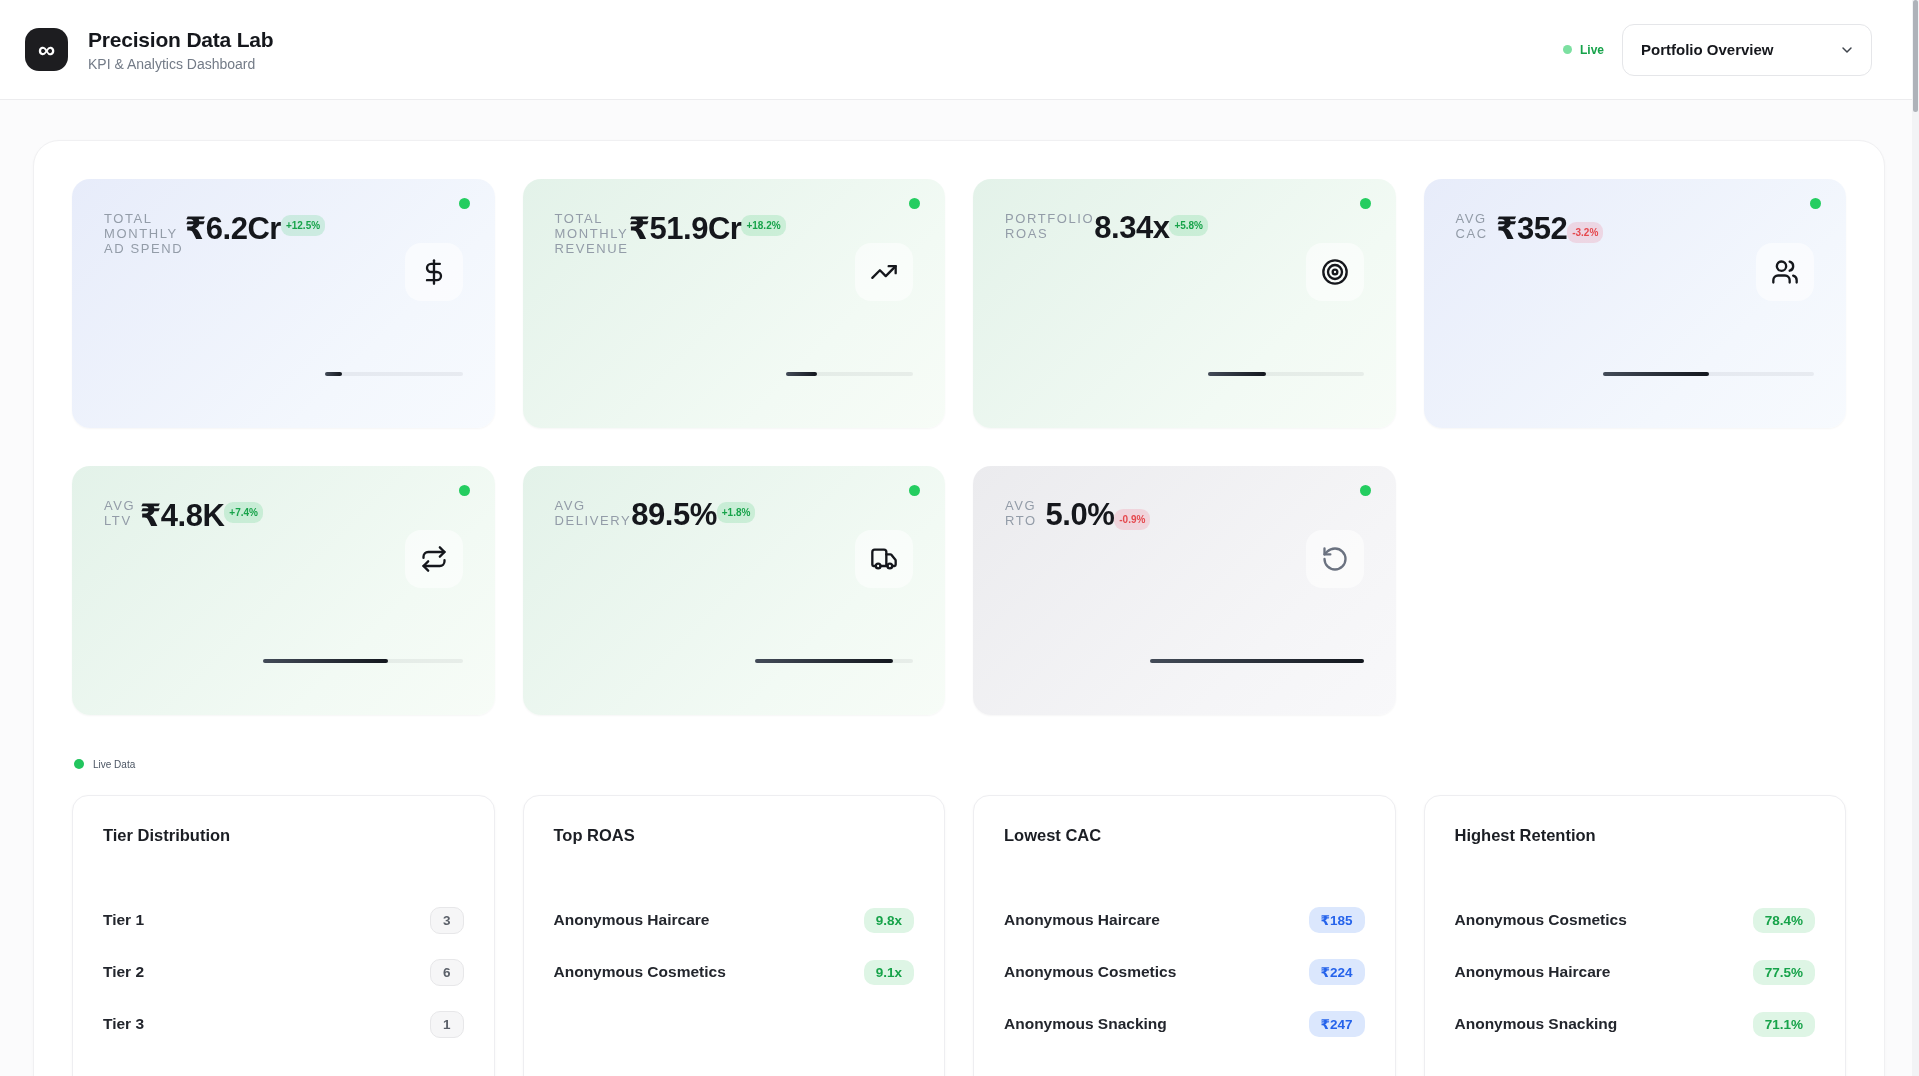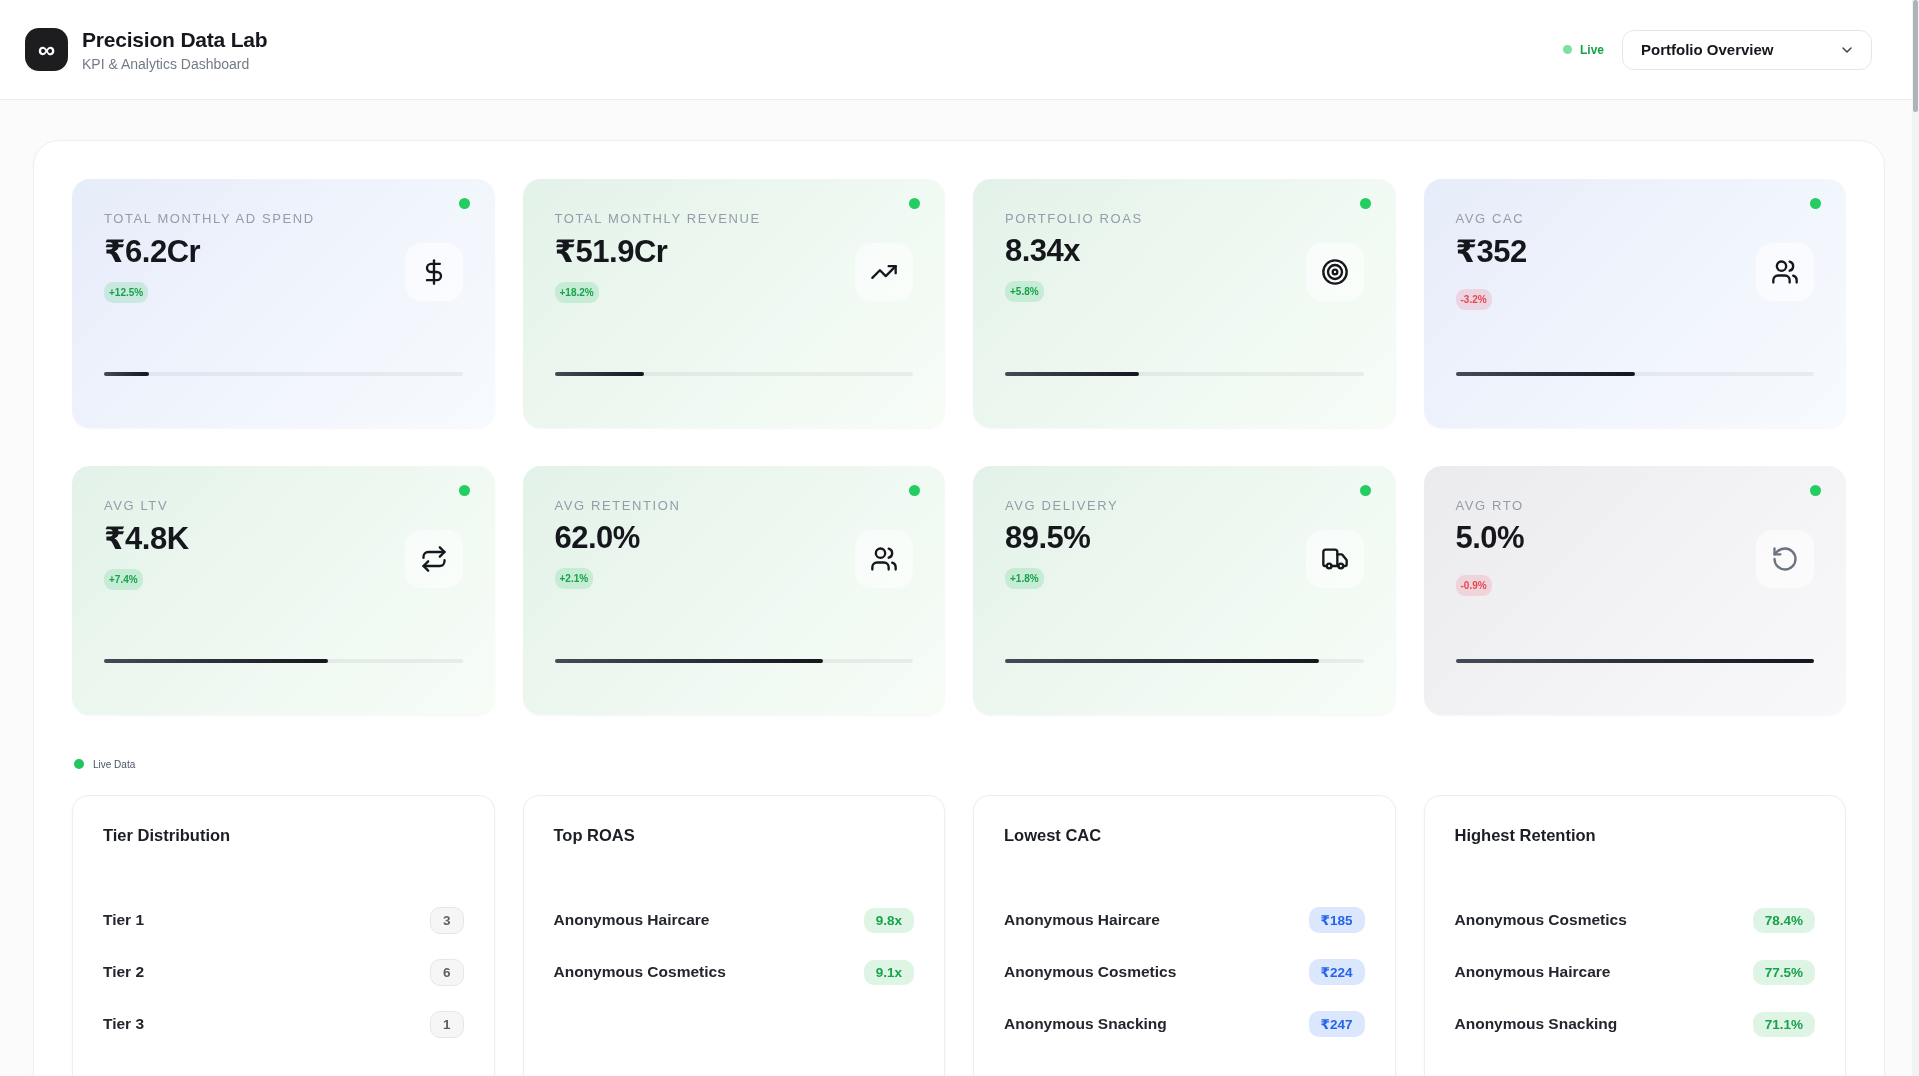--- a/index.html
+++ b/index.html
@@ -14,49 +14,49 @@
   
   .header {
     height: 100px; background: #ffffff; border-bottom: 1px solid #ececee;
     display: flex; align-items: center; padding: 0 47px 0 25px;
   }
   .logo {
     width: 43px; height: 43px; border-radius: 14px; background: #1d1d20;
     display: flex; align-items: center; justify-content: center;
     color: #ffffff; font-size: 24px; font-weight: 700; line-height: 1;
   }
-  .title-block { margin-left: 14px; }
+  .title-block { margin-left: 20px; }
   .app-title { font-size: 21px; font-weight: 700; letter-spacing: -0.2px; color: #15171c; }
   .app-subtitle { font-size: 14px; color: #737b87; margin-top: 4px; }
   .header-right { margin-left: auto; display: flex; align-items: center; gap: 18px; }
   .live-badge { display: flex; align-items: center; gap: 8px; }
   .live-dot { width: 9px; height: 9px; border-radius: 50%; background: #7ce0a1; }
   .live-label { font-size: 12px; font-weight: 700; color: #16a34a; }
   .view-select {
     display: flex; align-items: center; justify-content: space-between;
-    width: 250px; height: 40px; padding: 0 16px 0 18px;
+    width: 250px; height: 52px; padding: 0 16px 0 18px;
     background: #ffffff; border: 1px solid #e5e6e9; border-radius: 12px;
     font-size: 15px; font-weight: 600; color: #15171c; cursor: pointer;
   }
   .chevron svg { display: block; }
 
   
   .main {
     margin: 40px 34px 0 33px; background: #ffffff;
     border: 1px solid #f0f0f2; border-radius: 26px;
     box-shadow: 0 1px 3px rgba(20,24,34,0.03);
     padding: 38px 38px 60px 38px; min-height: 1100px;
   }
   .kpi-grid {
     display: grid; grid-template-columns: repeat(4, 1fr);
     column-gap: 28px; row-gap: 38px;
   }
   .kpi-card {
     position: relative; height: 249px; border-radius: 18px;
-    padding: 24px 32px 52px 32px; display: flex; flex-direction: column;
+    padding: 24px 32px 52px 32px; display: flex; flex-direction: row;
     box-shadow: 0 1px 2px rgba(20,24,34,0.04);
   }
   .kpi-card.theme-blue  { background: linear-gradient(135deg, #e7ecfa 0%, #f3f7fd 70%, #f7fafe 100%); }
   .kpi-card.theme-green { background: linear-gradient(135deg, #e3f2e9 0%, #f2faf4 70%, #f7fcf7 100%); }
   .kpi-card.theme-gray  { background: linear-gradient(135deg, #ebebee 0%, #f5f5f7 70%, #f8f8fa 100%); }
   .kpi-dot {
     position: absolute; top: 19px; right: 25px;
     width: 11px; height: 11px; border-radius: 50%; background: #24cd60;
   }
   .kpi-label {
@@ -228,39 +228,20 @@
               <path d="m7 22-4-4 4-4"></path>
               <path d="M21 13v1a4 4 0 0 1-4 4H3"></path>
             </svg>
           </span>
         </div>
     <div class="bar-track">
       <div class="bar-fill" style="width: 62.5%;"></div>
     </div>
   </div>
 
-  <div class="kpi-card theme-green">
-    <span class="kpi-dot"></span>
-    <div class="kpi-label">AVG RETENTION</div>
-    <div class="kpi-value">62.0%</div>
-    <div class="kpi-delta up">+2.1%</div>
-    <div class="kpi-chip">
-          <span>
-            <svg width="28" height="28" viewBox="0 0 24 24" fill="none" stroke="#15171c" stroke-width="2" stroke-linecap="round" stroke-linejoin="round">
-              <path d="M16 21v-2a4 4 0 0 0-4-4H6a4 4 0 0 0-4 4v2"></path>
-              <circle cx="9" cy="7" r="4"></circle>
-              <path d="M22 21v-2a4 4 0 0 0-3-3.87"></path>
-              <path d="M16 3.13a4 4 0 0 1 0 7.75"></path>
-            </svg>
-          </span>
-        </div>
-    <div class="bar-track">
-      <div class="bar-fill" style="width: 75%;"></div>
-    </div>
-  </div>
 
   <div class="kpi-card theme-green">
     <span class="kpi-dot"></span>
     <div class="kpi-label">AVG DELIVERY</div>
     <div class="kpi-value">89.5%</div>
     <div class="kpi-delta up">+1.8%</div>
     <div class="kpi-chip">
           <span>
             <svg width="28" height="28" viewBox="0 0 24 24" fill="none" stroke="#15171c" stroke-width="2" stroke-linecap="round" stroke-linejoin="round">
               <path d="M14 18V6a2 2 0 0 0-2-2H4a2 2 0 0 0-2 2v11a1 1 0 0 0 1 1h2"></path>

